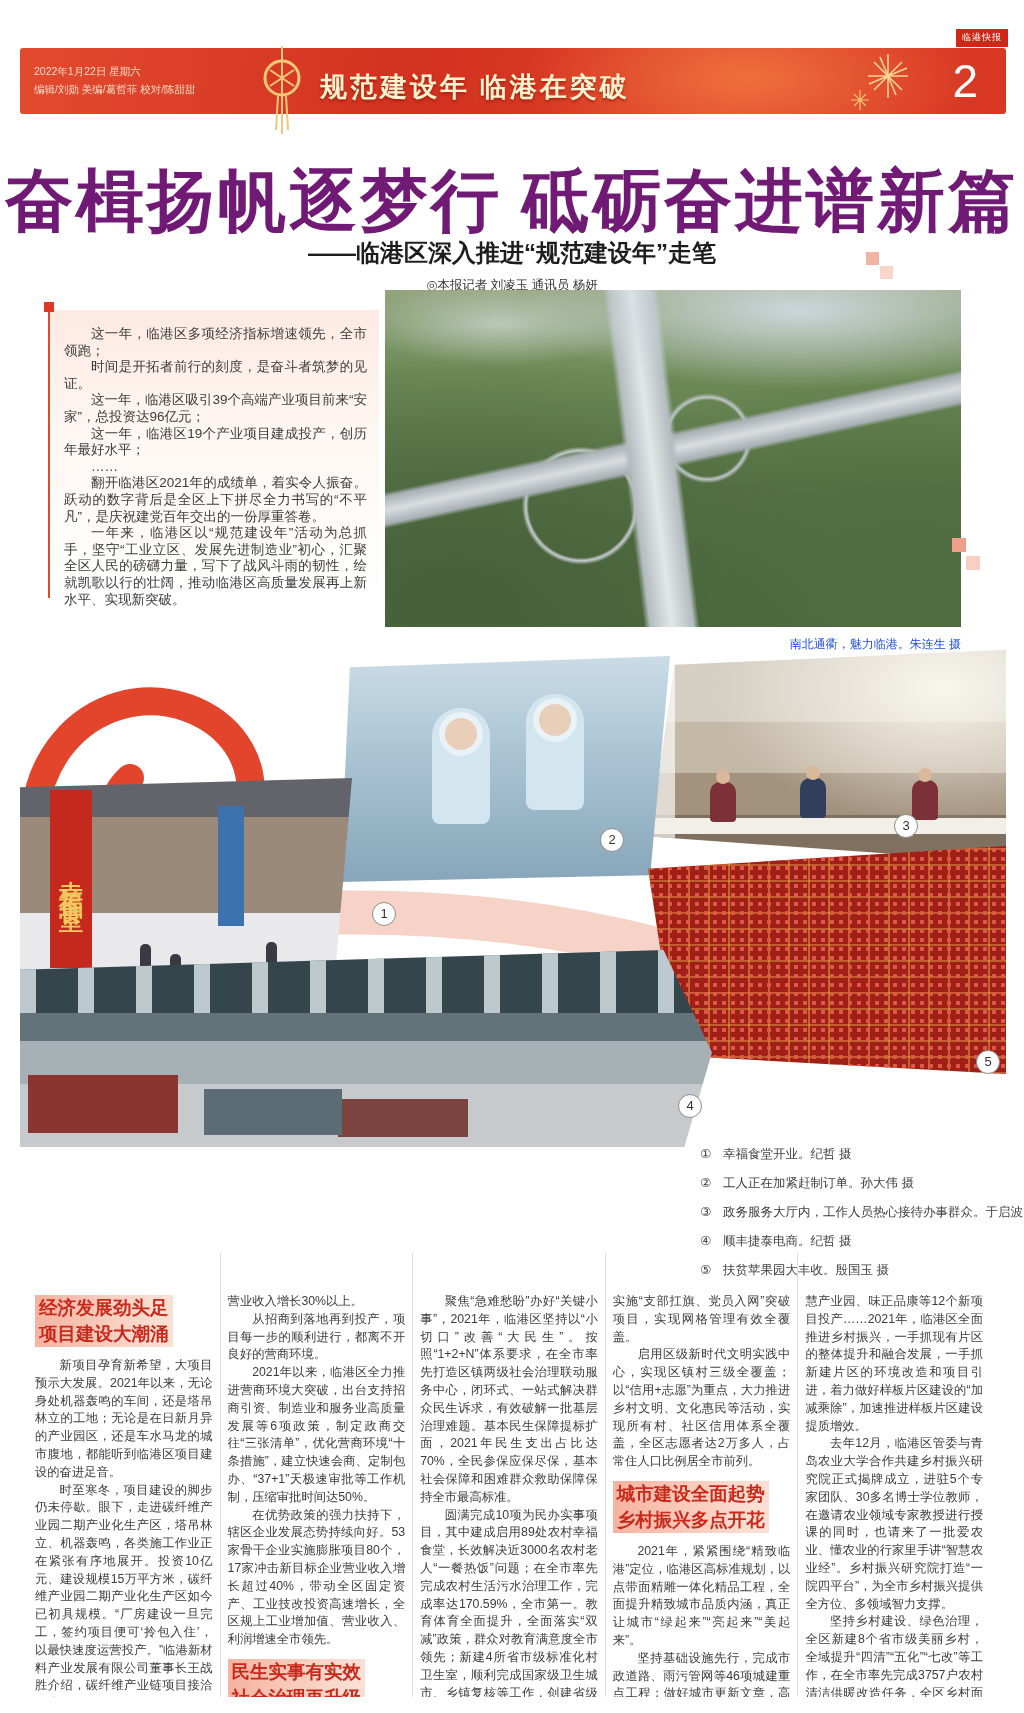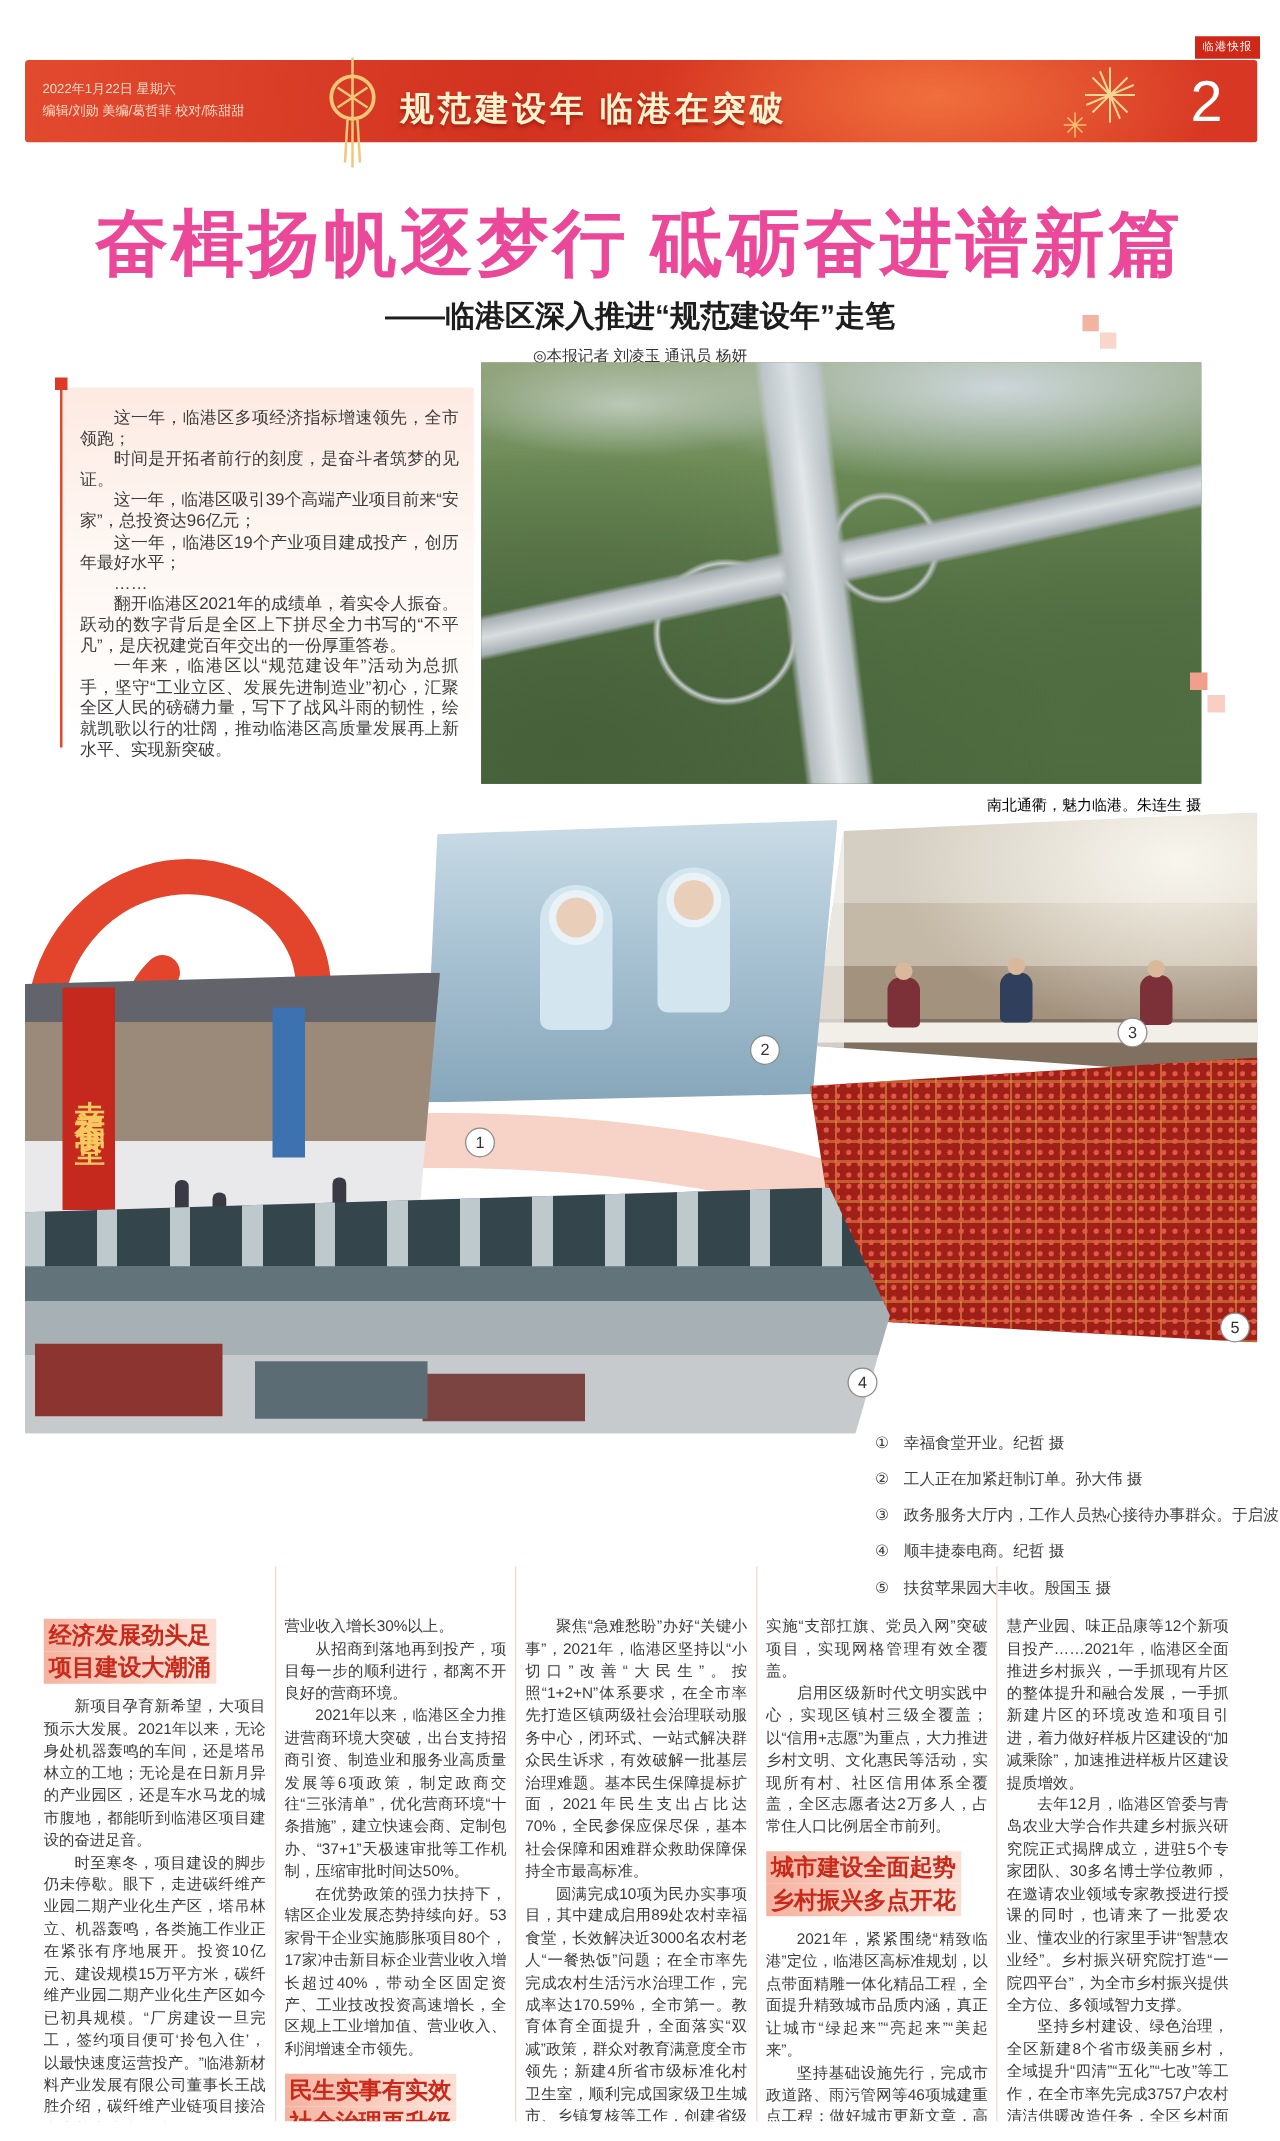--- a/index.html
+++ b/index.html
@@ -19,21 +19,21 @@
   .banner .dates{position:absolute;left:14px;top:14px;color:#f8d9c6;font-size:10.5px;line-height:18px;}
   .banner-title{position:absolute;left:300px;top:9px;width:500px;white-space:nowrap;
                 font-size:27px;font-weight:700;letter-spacing:3px;color:#fdf3cf;
                 text-shadow:0 2px 3px rgba(140,20,8,.65);font-family:"Liberation Serif","DejaVu Serif",serif;margin-top:12px;}
   .knot{position:absolute;left:236px;top:-4px;}
   .fireworks{position:absolute;left:828px;top:2px;}
   .pagenum{position:absolute;right:28px;top:6px;font-size:46px;color:#ffffff;font-weight:400;}
 
   
   .headline-main{position:absolute;left:0;top:156px;width:100%;text-align:center;white-space:nowrap;
-                 font-size:58px;font-weight:900;letter-spacing:3px;color:#ec4899;
+                 font-size:68px;font-weight:900;letter-spacing:3px;color:#701a75;
                  font-family:"Liberation Serif","DejaVu Serif",serif;}
   .headline-sub{position:absolute;left:0;top:237px;width:100%;text-align:center;
                 font-size:24px;font-weight:700;color:#1d1d1d;}
   .byline{position:absolute;left:0;top:277px;width:100%;text-align:center;font-size:12.5px;color:#333;}
 
   
   .intro-box{position:absolute;left:48px;top:310px;width:331px;height:288px;box-sizing:border-box;
              padding:16px 12px 0 14px;border-left:2px solid #e04830;
              background:linear-gradient(180deg,#fdeae2 0%,#fef7f3 45%,#ffffff 100%);
              font-size:13.5px;line-height:16.6px;text-align:justify;color:#3c3c3c;}
@@ -47,21 +47,21 @@
             radial-gradient(ellipse 430px 120px at 72% 6%, #ccd6da 0%, rgba(204,214,218,0) 65%),
             radial-gradient(ellipse 200px 60px at 20% 10%, rgba(210,220,215,.7), transparent 70%),
             linear-gradient(83deg, transparent 42%, #b4bcbf 43%, #e3e7e9 46.5%, #b4bcbf 50%, transparent 51%),
             linear-gradient(168deg, transparent 44%, #a8b0b4 45%, #d9dde0 48%, #a8b0b4 51%, transparent 52%),
             radial-gradient(circle 78px at 34% 64%, transparent 52px, #c6cbce 55px, transparent 59px),
             radial-gradient(circle 60px at 56% 44%, transparent 38px, #bfc5c8 41px, transparent 45px),
             radial-gradient(ellipse at 12% 92%, #46603a 0%, transparent 55%),
             radial-gradient(ellipse at 90% 80%, #4e6c40 0%, transparent 50%),
             linear-gradient(180deg,#93a57e 0%,#6c8a56 25%,#587547 60%,#4e6b40 100%);}
   .aerial-caption{position:absolute;left:385px;top:636px;width:576px;text-align:right;
-                  font-size:12px;color:#000000;}
+                  font-size:12px;color:#1d4ed8;}
 
   
   .deco{position:absolute;}
   .deco.s1{left:866px;top:252px;width:13px;height:13px;background:#f2b4a2;}
   .deco.s2{left:880px;top:266px;width:13px;height:13px;background:#f9d6ca;}
   .deco.s3{left:952px;top:538px;width:14px;height:14px;background:#ef9f8c;}
   .deco.s4{left:966px;top:556px;width:14px;height:14px;background:#f8cfc2;}
 
   
   .collage{position:absolute;left:20px;top:650px;width:986px;height:497px;}

